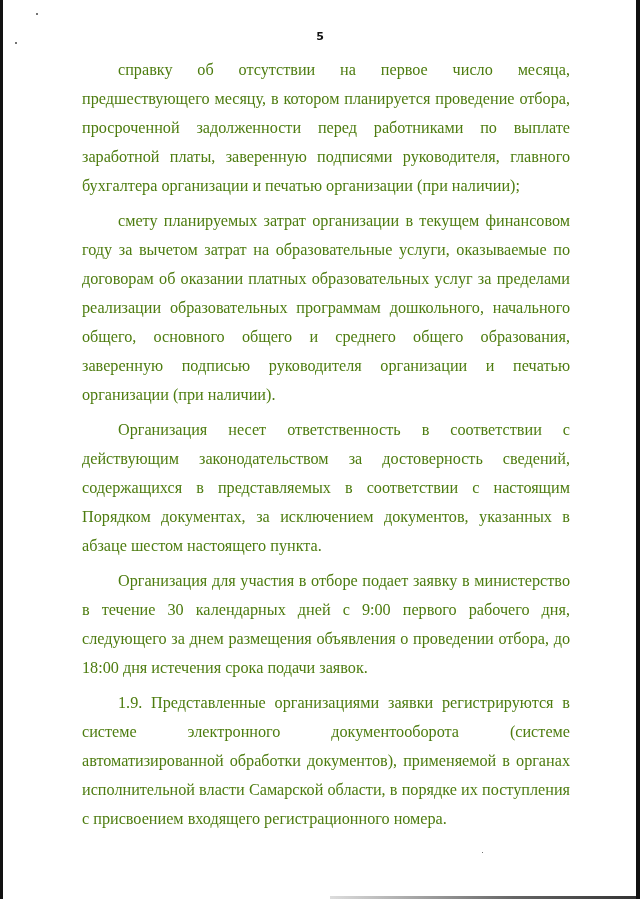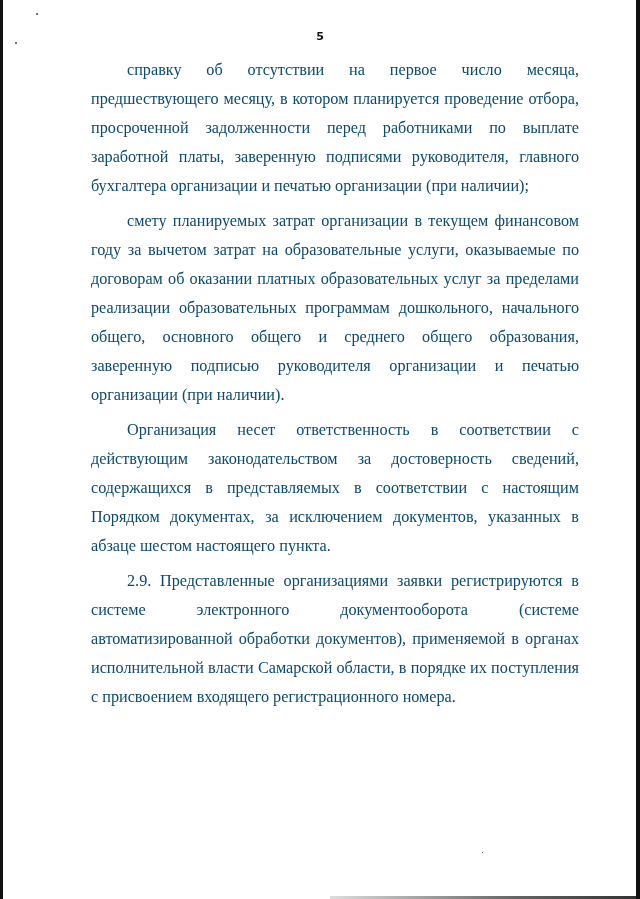--- a/index.html
+++ b/index.html
@@ -53,27 +53,27 @@
       width: 640px;
       top: 30px;
       text-align: center;
       font-family: "DejaVu Sans", sans-serif;
       font-size: 11px;
       font-weight: bold;
       color: #111;
     }
     .body-text {
       position: absolute;
-      left: 91px;
+      left: 82px;
       top: 56px;
       width: 488px;
       font-family: "Liberation Serif", serif;
       font-size: 16.2px;
       line-height: 29px;
-      color: #0c4a6e;
+      color: #4d7c0f;
     }
     .para {
       margin: 0 0 6px 0;
       text-align: justify;
       text-indent: 36px;
       hyphens: none;
     }
     .para.last {
       margin-bottom: 0;
     }
@@ -89,15 +89,16 @@
   <div class="speck" style="left:36px;top:13px;"></div>
   <div class="speck" style="left:15px;top:42px;"></div>
   <div class="speck" style="left:482px;top:852px;width:1px;height:1px;"></div>
 
   <div class="page-number">5</div>
 
   <div class="body-text">
     <p class="para">справку об отсутствии на первое число месяца, предшествующего месяцу, в котором планируется проведение отбора, просроченной задолженности перед работниками по выплате заработной платы, заверенную подписями руководителя, главного бухгалтера организации и печатью организации (при наличии);</p>
     <p class="para">смету планируемых затрат организации в текущем финансовом году за вычетом затрат на образовательные услуги, оказываемые по договорам об оказании платных образовательных услуг за пределами реализации образовательных программам дошкольного, начального общего, основного общего и среднего общего образования, заверенную подписью руководителя организации и печатью организации (при наличии).</p>
     <p class="para">Организация несет ответственность в соответствии с действующим законодательством за достоверность сведений, содержащихся в представляемых в соответствии с настоящим Порядком документах, за исключением документов, указанных в абзаце шестом настоящего пункта.</p>
-    <p class="para">2.9. Представленные организациями заявки регистрируются в системе электронного документооборота (системе автоматизированной обработки документов), применяемой в органах исполнительной власти Самарской области, в порядке их поступления с присвоением входящего регистрационного номера.</p>
+    <p class="para">Организация для участия в отборе подает заявку в министерство в течение 30 календарных дней с 9:00 первого рабочего дня, следующего за днем размещения объявления о проведении отбора, до 18:00 дня истечения срока подачи заявок.</p>
+    <p class="para">1.9. Представленные организациями заявки регистрируются в системе электронного документооборота (системе автоматизированной обработки документов), применяемой в органах исполнительной власти Самарской области, в порядке их поступления с присвоением входящего регистрационного номера.</p>
   </div>
 </div>
 
 </body></html>

